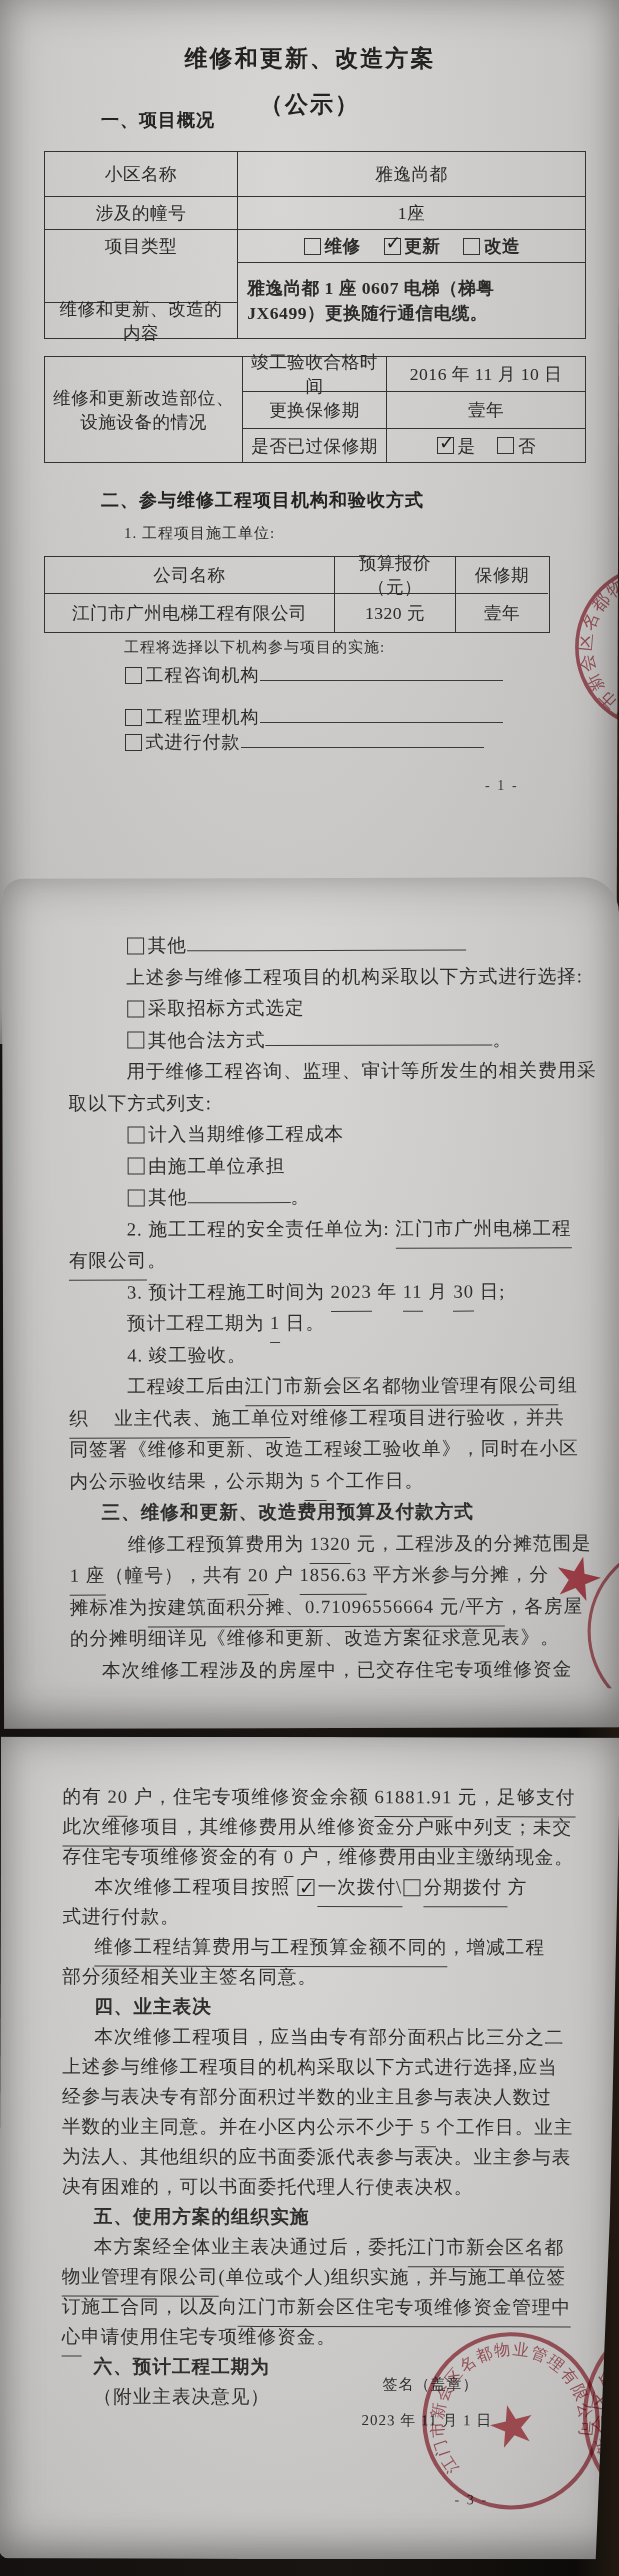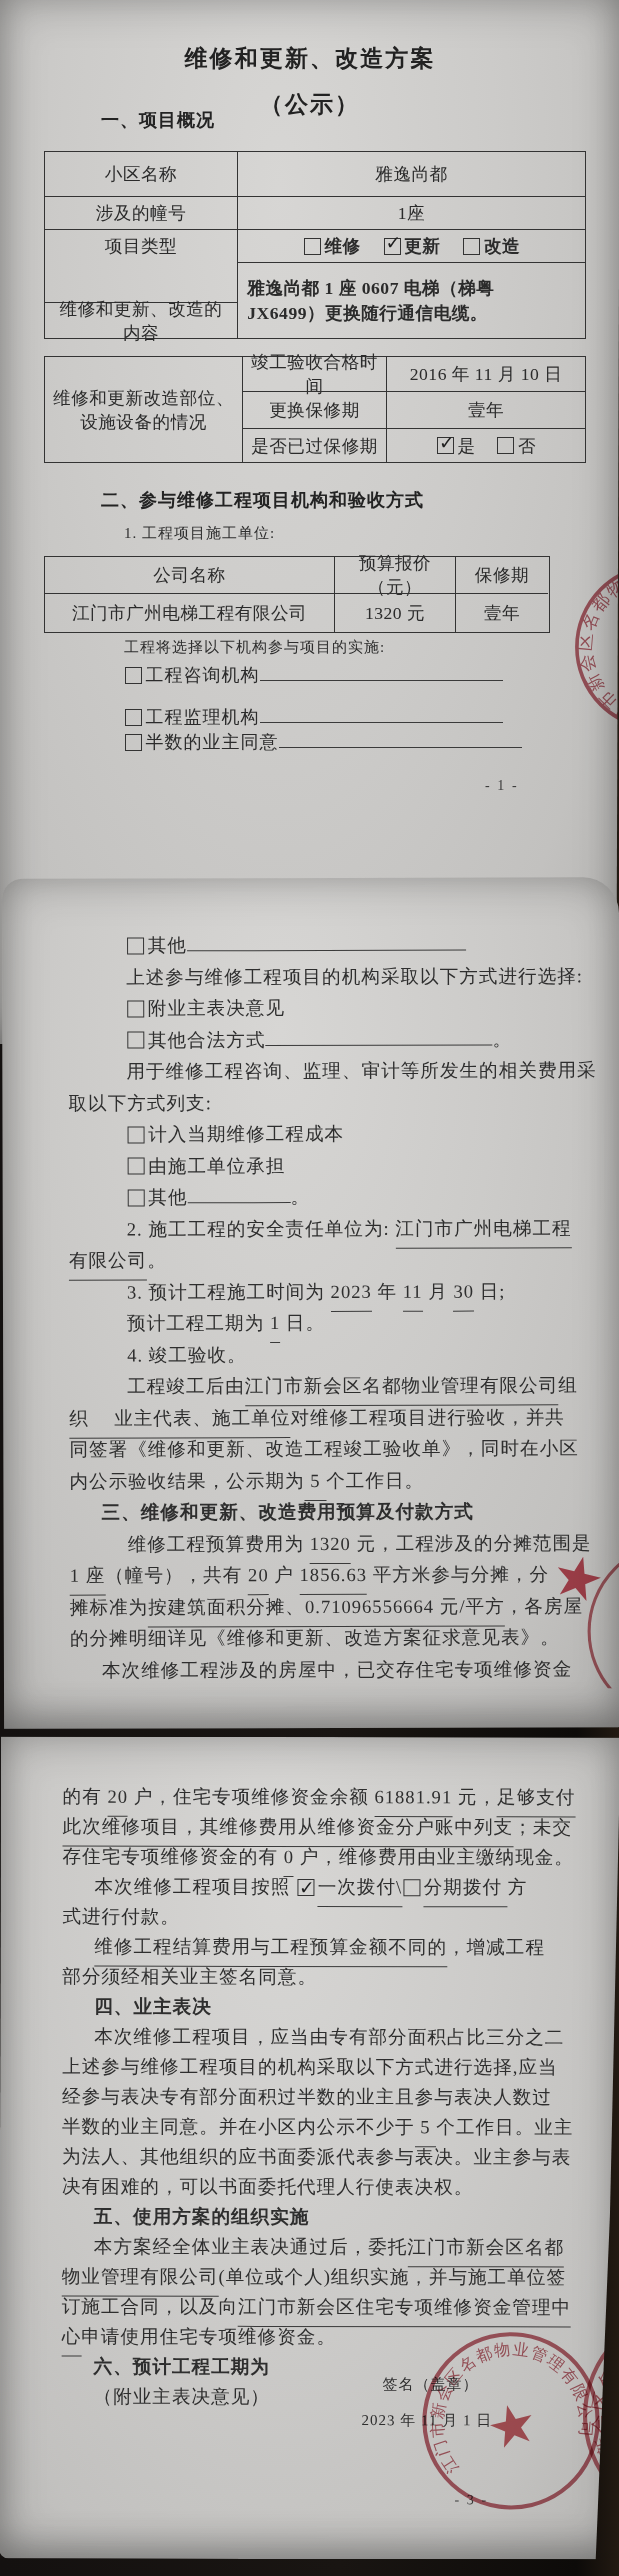--- a/index.html
+++ b/index.html
@@ -100,39 +100,39 @@
 
     <div class="abs body-t" style="left:124px;top:638px;">工程将选择以下机构参与项目的实施:</div>
 
     <div class="optrow" style="left:124px;top:663px;">
       <span class="cb"></span><span>工程咨询机构</span><span class="blank" style="width:243px;"></span>
     </div>
     <div class="optrow" style="left:124px;top:697px;margin-top:8px;">
       <span class="cb"></span><span>工程监理机构</span><span class="blank" style="width:243px;"></span>
     </div>
     <div class="optrow" style="left:124px;top:730px;">
-      <span class="cb"></span><span>半数的业主同意</span><span class="blank" style="width:243px;"></span>
+      <span class="cb"></span><span>式进行付款</span><span class="blank" style="width:243px;"></span>
     </div>
 
     <div class="abs pageno" style="left:485px;top:778px;">- 1 -</div>
 
     <svg class="stamp" style="left:537px;top:549px;" width="186" height="196" viewBox="0 0 360 380">
       <circle cx="235" cy="190" r="158" fill="none" stroke="#b5505c" stroke-width="7"></circle>
       <path id="arcP1" d="M 235,320 A 130,130 0 0 1 105,190 A 130,130 0 0 1 235,60" fill="none"></path>
       <text font-size="34" fill="#b5505c" letter-spacing="4">
         <textPath href="#arcP1" startOffset="6">江门市新会区名都物业管理有限公司</textPath>
       </text>
     </svg>
   </div>
 
   <div class="page" id="page2">
     <div class="lines">
         <div class="line ind2"><span class="cb"></span><span class="t">其他</span><span class="blank" style="width: 279px;"></span></div>
         <div class="line ind2"><span class="t">上述参与维修工程项目的机构采取以下方式进行选择:</span></div>
-        <div class="line ind2"><span class="cb"></span><span class="t">附业主表决意见</span></div>
+        <div class="line ind2"><span class="cb"></span><span class="t">采取招标方式选定</span></div>
         <div class="line ind2"><span class="cb"></span><span class="t">其他合法方式</span><span class="blank" style="width: 227px;"></span><span class="t">。</span></div>
         <div class="line ind2"><span class="t">用于维修工程咨询、监理、审计等所发生的相关费用采</span></div>
         <div class="line"><span class="t">取以下方式列支:</span></div>
         <div class="line ind2"><span class="cb"></span><span class="t">计入当期维修工程成本</span></div>
         <div class="line ind2"><span class="cb"></span><span class="t">由施工单位承担</span></div>
         <div class="line ind2"><span class="cb"></span><span class="t">其他</span><span class="blank" style="width: 103px;"></span><span class="t">。</span></div>
         <div class="line ind2"><span class="t">2. 施工工程的安全责任单位为: </span><span class="u">江门市广州电梯工程</span></div>
         <div class="line"><span class="u">有限公司</span><span class="t">。</span></div>
         <div class="line ind2"><span class="t">3. 预计工程施工时间为 </span><span class="u">2023</span><span class="t"> 年 </span><span class="u">11</span><span class="t"> 月 </span><span class="u">30</span><span class="t"> 日;</span></div>
         <div class="line ind2"><span class="t">预计工程工期为 </span><span class="u">1</span><span class="t"> 日。</span></div>

